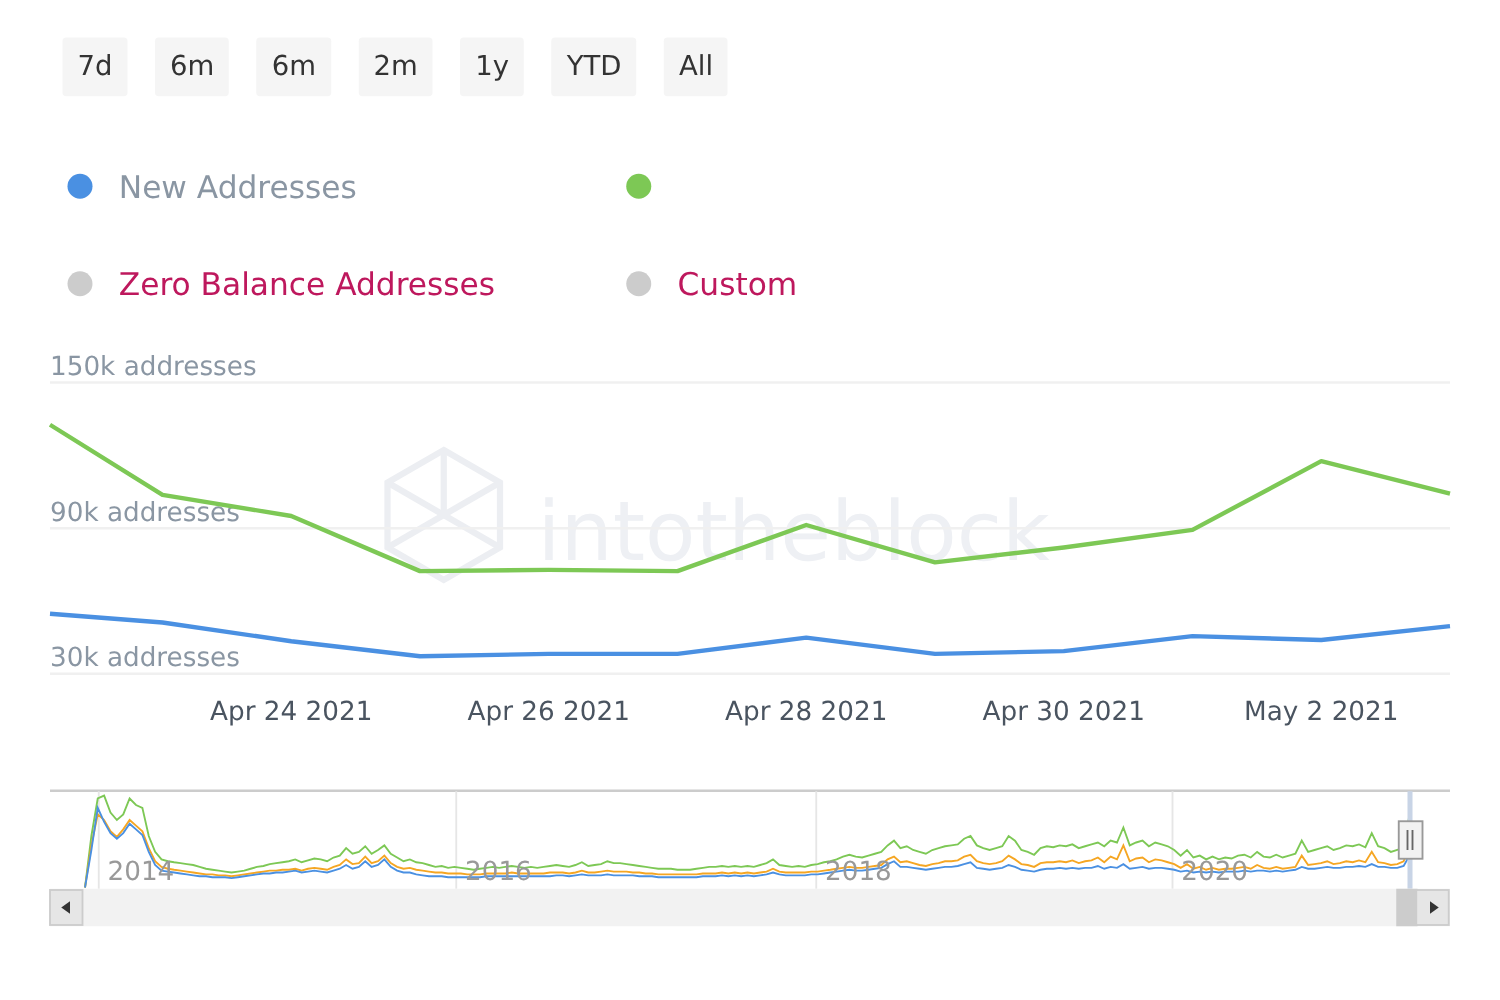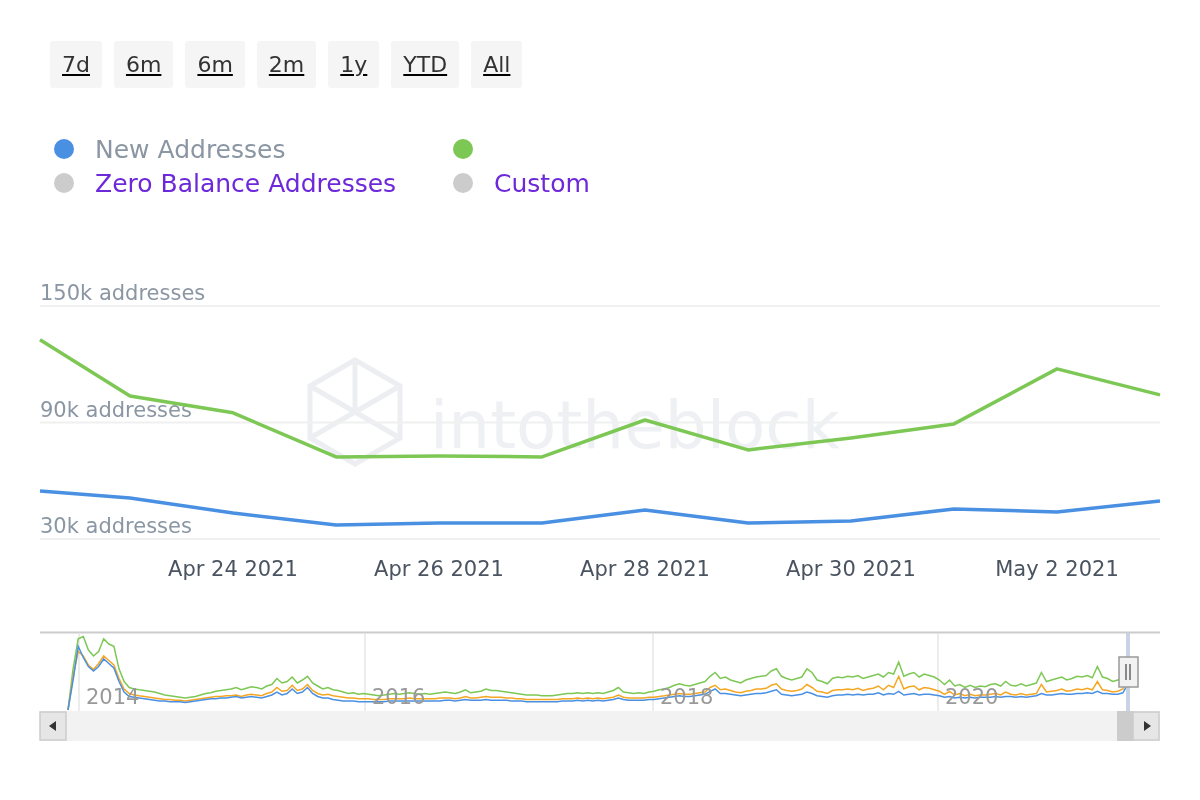--- a/index.html
+++ b/index.html
@@ -1,27 +1,27 @@
 <!DOCTYPE html>
 <html><head>
 <meta charset="utf-8">
 <style>
   html, body { margin: 0; padding: 0; background: #ffffff; }
   body { width: 1200px; height: 800px; position: relative; overflow: hidden;
          font-family: "DejaVu Sans", sans-serif; }
-  .range-bar { position: absolute; left: 50px; top: 41px; display: flex; gap: 12px; text-decoration: underline; }
+  .range-bar { position: absolute; left: 50px; top: 30px; display: flex; gap: 22px; }
   .range-btn { background: #f5f5f5; border: none; border-radius: 3px; height: 47px;
                padding: 0 12px; font-family: "DejaVu Sans", sans-serif; font-size: 22px;
                color: #333333; cursor: pointer; }
   .legend { position: absolute; left: 54px; top: 134px; width: 720px;
-            display: grid; grid-template-columns: 399px 320px; row-gap: 4px; }
+            display: grid; grid-template-columns: 399px 320px; row-gap: 4px; gap: 48px; }
   .legend-item { display: flex; align-items: center; cursor: pointer; height: 30px; }
   .legend-dot { width: 20px; height: 20px; border-radius: 50%; margin-right: 21px; }
   .legend-label { font-size: 25px; color: #8a96a3; }
-  .legend-item.hidden .legend-label { color: #6d28d9; }
+  .legend-item.hidden .legend-label { color: #be185d; }
   .legend-item.hidden .legend-dot { background: #cccccc !important; }
   #main-chart { position: absolute; left: 0; top: 260px; }
   #nav-chart { position: absolute; left: 0; top: 620px; }
   .axis-label { font-family: "DejaVu Sans", sans-serif; font-size: 21px; fill: #8a96a3; }
   .x-label { font-family: "DejaVu Sans", sans-serif; font-size: 21px; fill: #4a5460; }
   .nav-year { font-family: "DejaVu Sans", sans-serif; font-size: 21px; fill: #999999; }
   .watermark-text { font-family: "DejaVu Sans", sans-serif; font-size: 66px; fill: #eef0f4; }
 </style>
 </head>
 <body>

